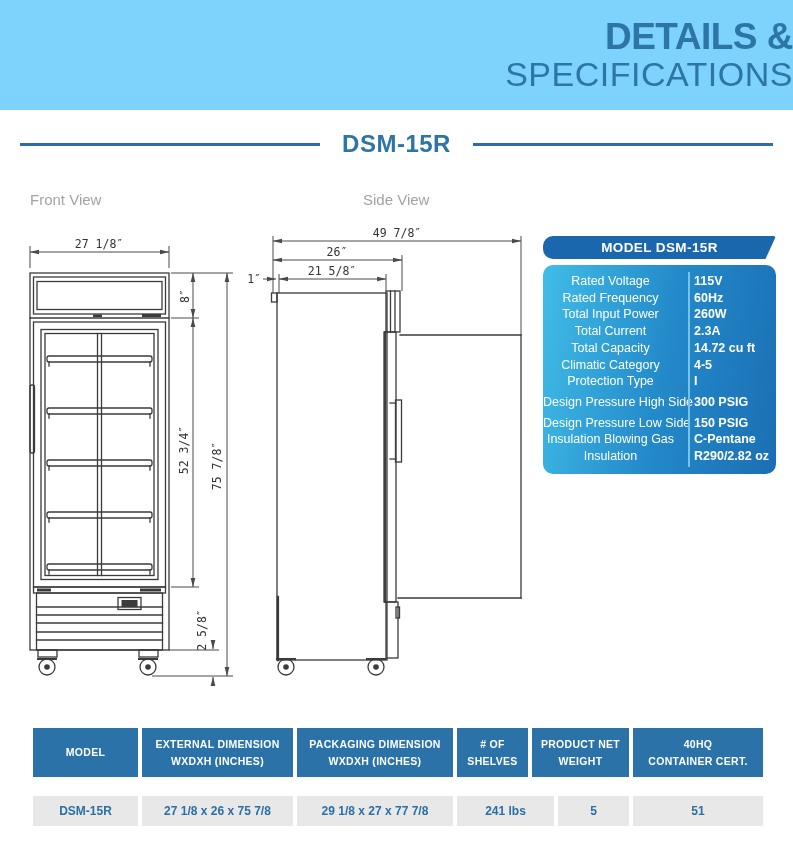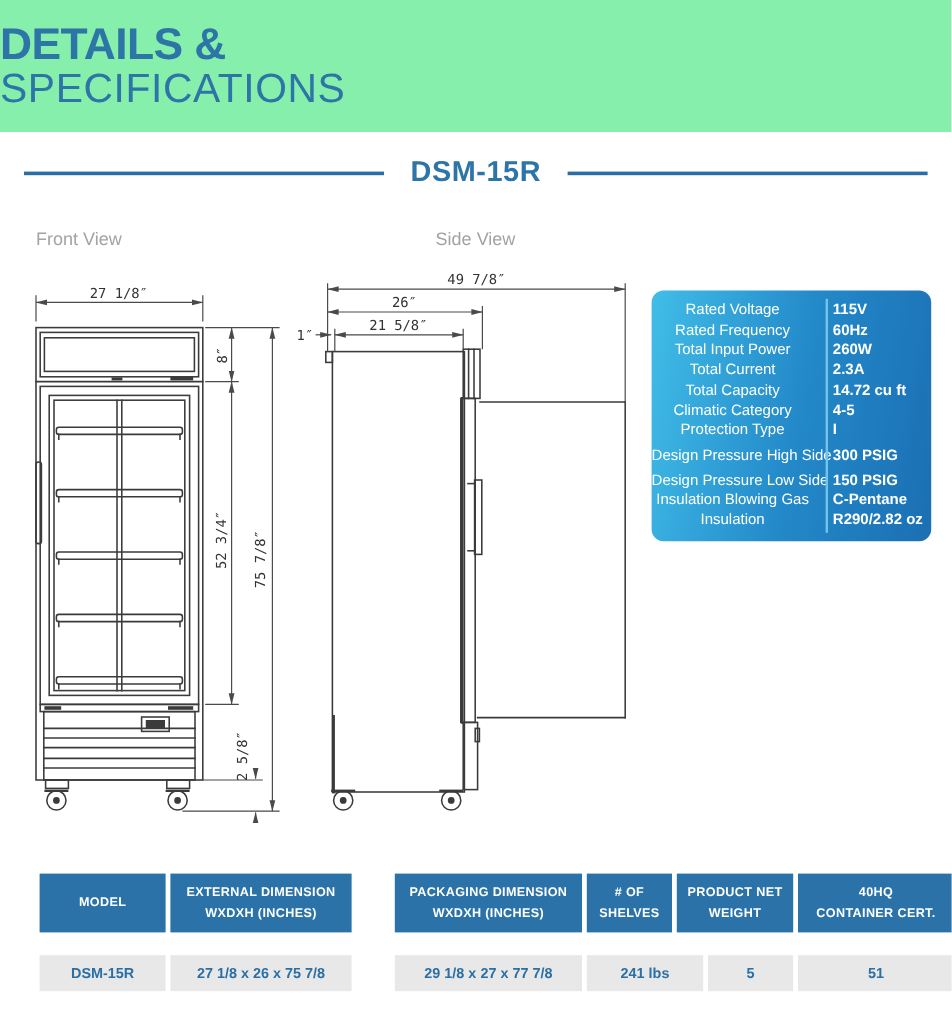--- a/index.html
+++ b/index.html
@@ -3,22 +3,22 @@
 <meta charset="utf-8">
 <style>
   html,body { margin:0; padding:0; }
   body {
     width:793px; height:856px; position:relative; background:#ffffff;
     font-family:"Liberation Sans", sans-serif; overflow:hidden;
   }
   
   .masthead {
     position:absolute; left:0; top:0; width:793px; height:110px;
-    background:#86efac; display:flex; flex-direction:column;
-    align-items:flex-start; justify-content:center;
+    background:#7dd3fc; display:flex; flex-direction:column;
+    align-items:flex-end; justify-content:center;
   }
   .masthead .l1 { font-size:37px; font-weight:700; color:#2d74a7; letter-spacing:-0.5px; line-height:1.05; }
   .masthead .l2 { font-size:34px; font-weight:400; color:#2d74a7; letter-spacing:0.5px; line-height:1.05; }
   
   .model-heading {
     position:absolute; left:20px; top:129px; width:753px; height:30px;
     display:flex; align-items:center;
   }
   .model-heading .rule { flex:1; height:3px; background:#2b6da4; }
   .model-heading .name { font-size:24px; font-weight:600; color:#2d74a7; margin:0 22px; letter-spacing:0.5px; }
@@ -51,21 +51,21 @@
   .spec-row.gap { margin-top:4px; }
   .spec-row .lb { width:135px; text-align:center; font-weight:400; white-space:nowrap; }
   .spec-row .vl { margin-left:16px; font-weight:700; white-space:nowrap; }
   
   .bottom-table { position:absolute; left:33px; top:728px; width:734px; display:flex; flex-direction:column; gap:19px; }
   .tr { display:flex; gap:4px; }
   .cell { display:flex; align-items:center; justify-content:center; text-align:center; }
   .th { background:#2a72a7; color:#ffffff; font-weight:700; font-size:10.5px; letter-spacing:0.3px;
         height:49px; white-space:pre-line; line-height:1.6; }
   .td { background:#e8e8e8; color:#2a6fa5; font-weight:700; font-size:12px; height:30px; }
-  .c0 { flex:0 0 105px; } .c1 { flex:0 0 151px; } .c2 { flex:0 0 156px;margin-left:32px; }
+  .c0 { flex:0 0 105px; } .c1 { flex:0 0 151px; } .c2 { flex:0 0 156px; }
   .c3 { flex:0 0 97px; }  .c4 { flex:0 0 71px; }  .c5 { flex:0 0 130px; }
 </style>
 </head>
 <body>
 
 <div class="masthead">
   <div class="l1">DETAILS &amp;</div>
   <div class="l2">SPECIFICATIONS</div>
 </div>
 
@@ -198,20 +198,21 @@
     <line x1="279" y1="279" x2="386" y2="279" marker-start="url(#arr)" marker-end="url(#arr)"></line>
     <line x1="263" y1="279" x2="276" y2="279" marker-end="url(#arr)"></line>
   </g>
   <text class="dimtxt" x="397" y="237" text-anchor="middle">49 7/8″</text>
   <text class="dimtxt" x="337" y="256" text-anchor="middle">26″</text>
   <text class="dimtxt" x="332" y="275" text-anchor="middle">21 5/8″</text>
   <text class="dimtxt" x="261" y="283" text-anchor="end">1″</text>
 </svg>
 
 <div class="spec-card">
+  <div class="ribbon">MODEL DSM-15R</div>
   <div class="card-body">
     <div class="card-divider"></div>
     <div class="spec-row">
         <span class="lb">Rated Voltage</span>
         <span class="vl">115V</span>
       </div>
     <div class="spec-row">
         <span class="lb">Rated Frequency</span>
         <span class="vl">60Hz</span>
       </div>

